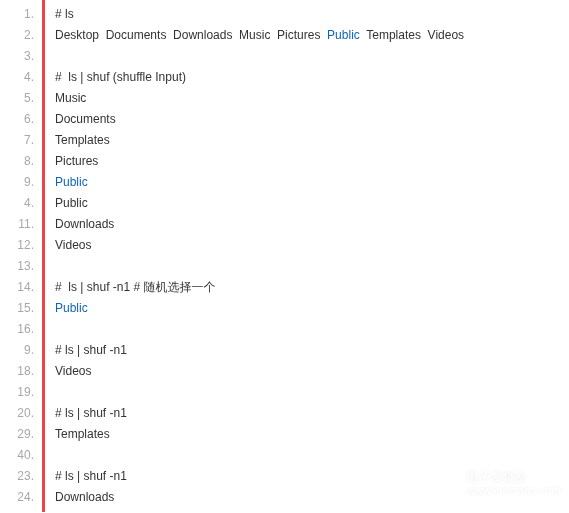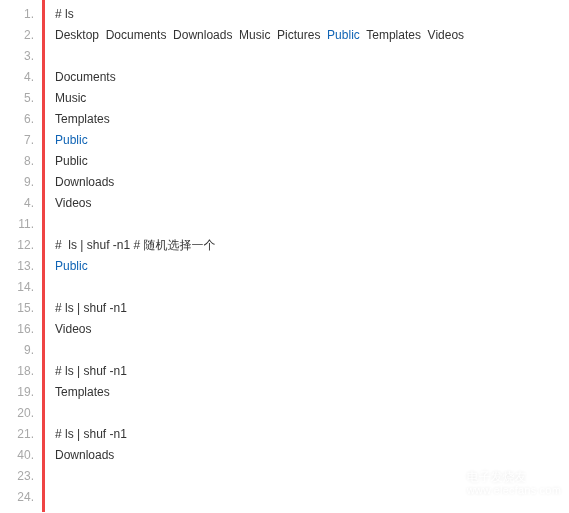--- a/index.html
+++ b/index.html
@@ -84,32 +84,34 @@
       <span class="ln">11.</span>
       <span class="ln">12.</span>
       <span class="ln">13.</span>
       <span class="ln">14.</span>
       <span class="ln">15.</span>
       <span class="ln">16.</span>
       <span class="ln">9.</span>
       <span class="ln">18.</span>
       <span class="ln">19.</span>
       <span class="ln">20.</span>
-      <span class="ln">21.</span>
+      <span class="ln">29.</span>
       <span class="ln">40.</span>
       <span class="ln">23.</span>
       <span class="ln">24.</span>
     </div>
   <div class="code-area" id="code">
       <span class="row"><span># ls</span></span>
       <span class="row"><span>Desktop  Documents  Downloads  Music  Pictures  </span><span class="hl">Public</span><span>  Templates  Videos</span></span>
       <span class="row">&nbsp;</span>
+      <span class="row"><span>#  ls | shuf (shuffle Input)</span></span>
+      <span class="row"><span>Music</span></span>
       <span class="row"><span>Documents</span></span>
-      <span class="row"><span>Music</span></span>
       <span class="row"><span>Templates</span></span>
+      <span class="row"><span>Pictures</span></span>
       <span class="row"><span class="hl">Public</span></span>
       <span class="row"><span>Public</span></span>
       <span class="row"><span>Downloads</span></span>
       <span class="row"><span>Videos</span></span>
       <span class="row">&nbsp;</span>
       <span class="row"><span>#  ls | shuf -n1 # 随机选择一个</span></span>
       <span class="row"><span class="hl">Public</span></span>
       <span class="row">&nbsp;</span>
       <span class="row"><span># ls | shuf -n1</span></span>
       <span class="row"><span>Videos</span></span>

